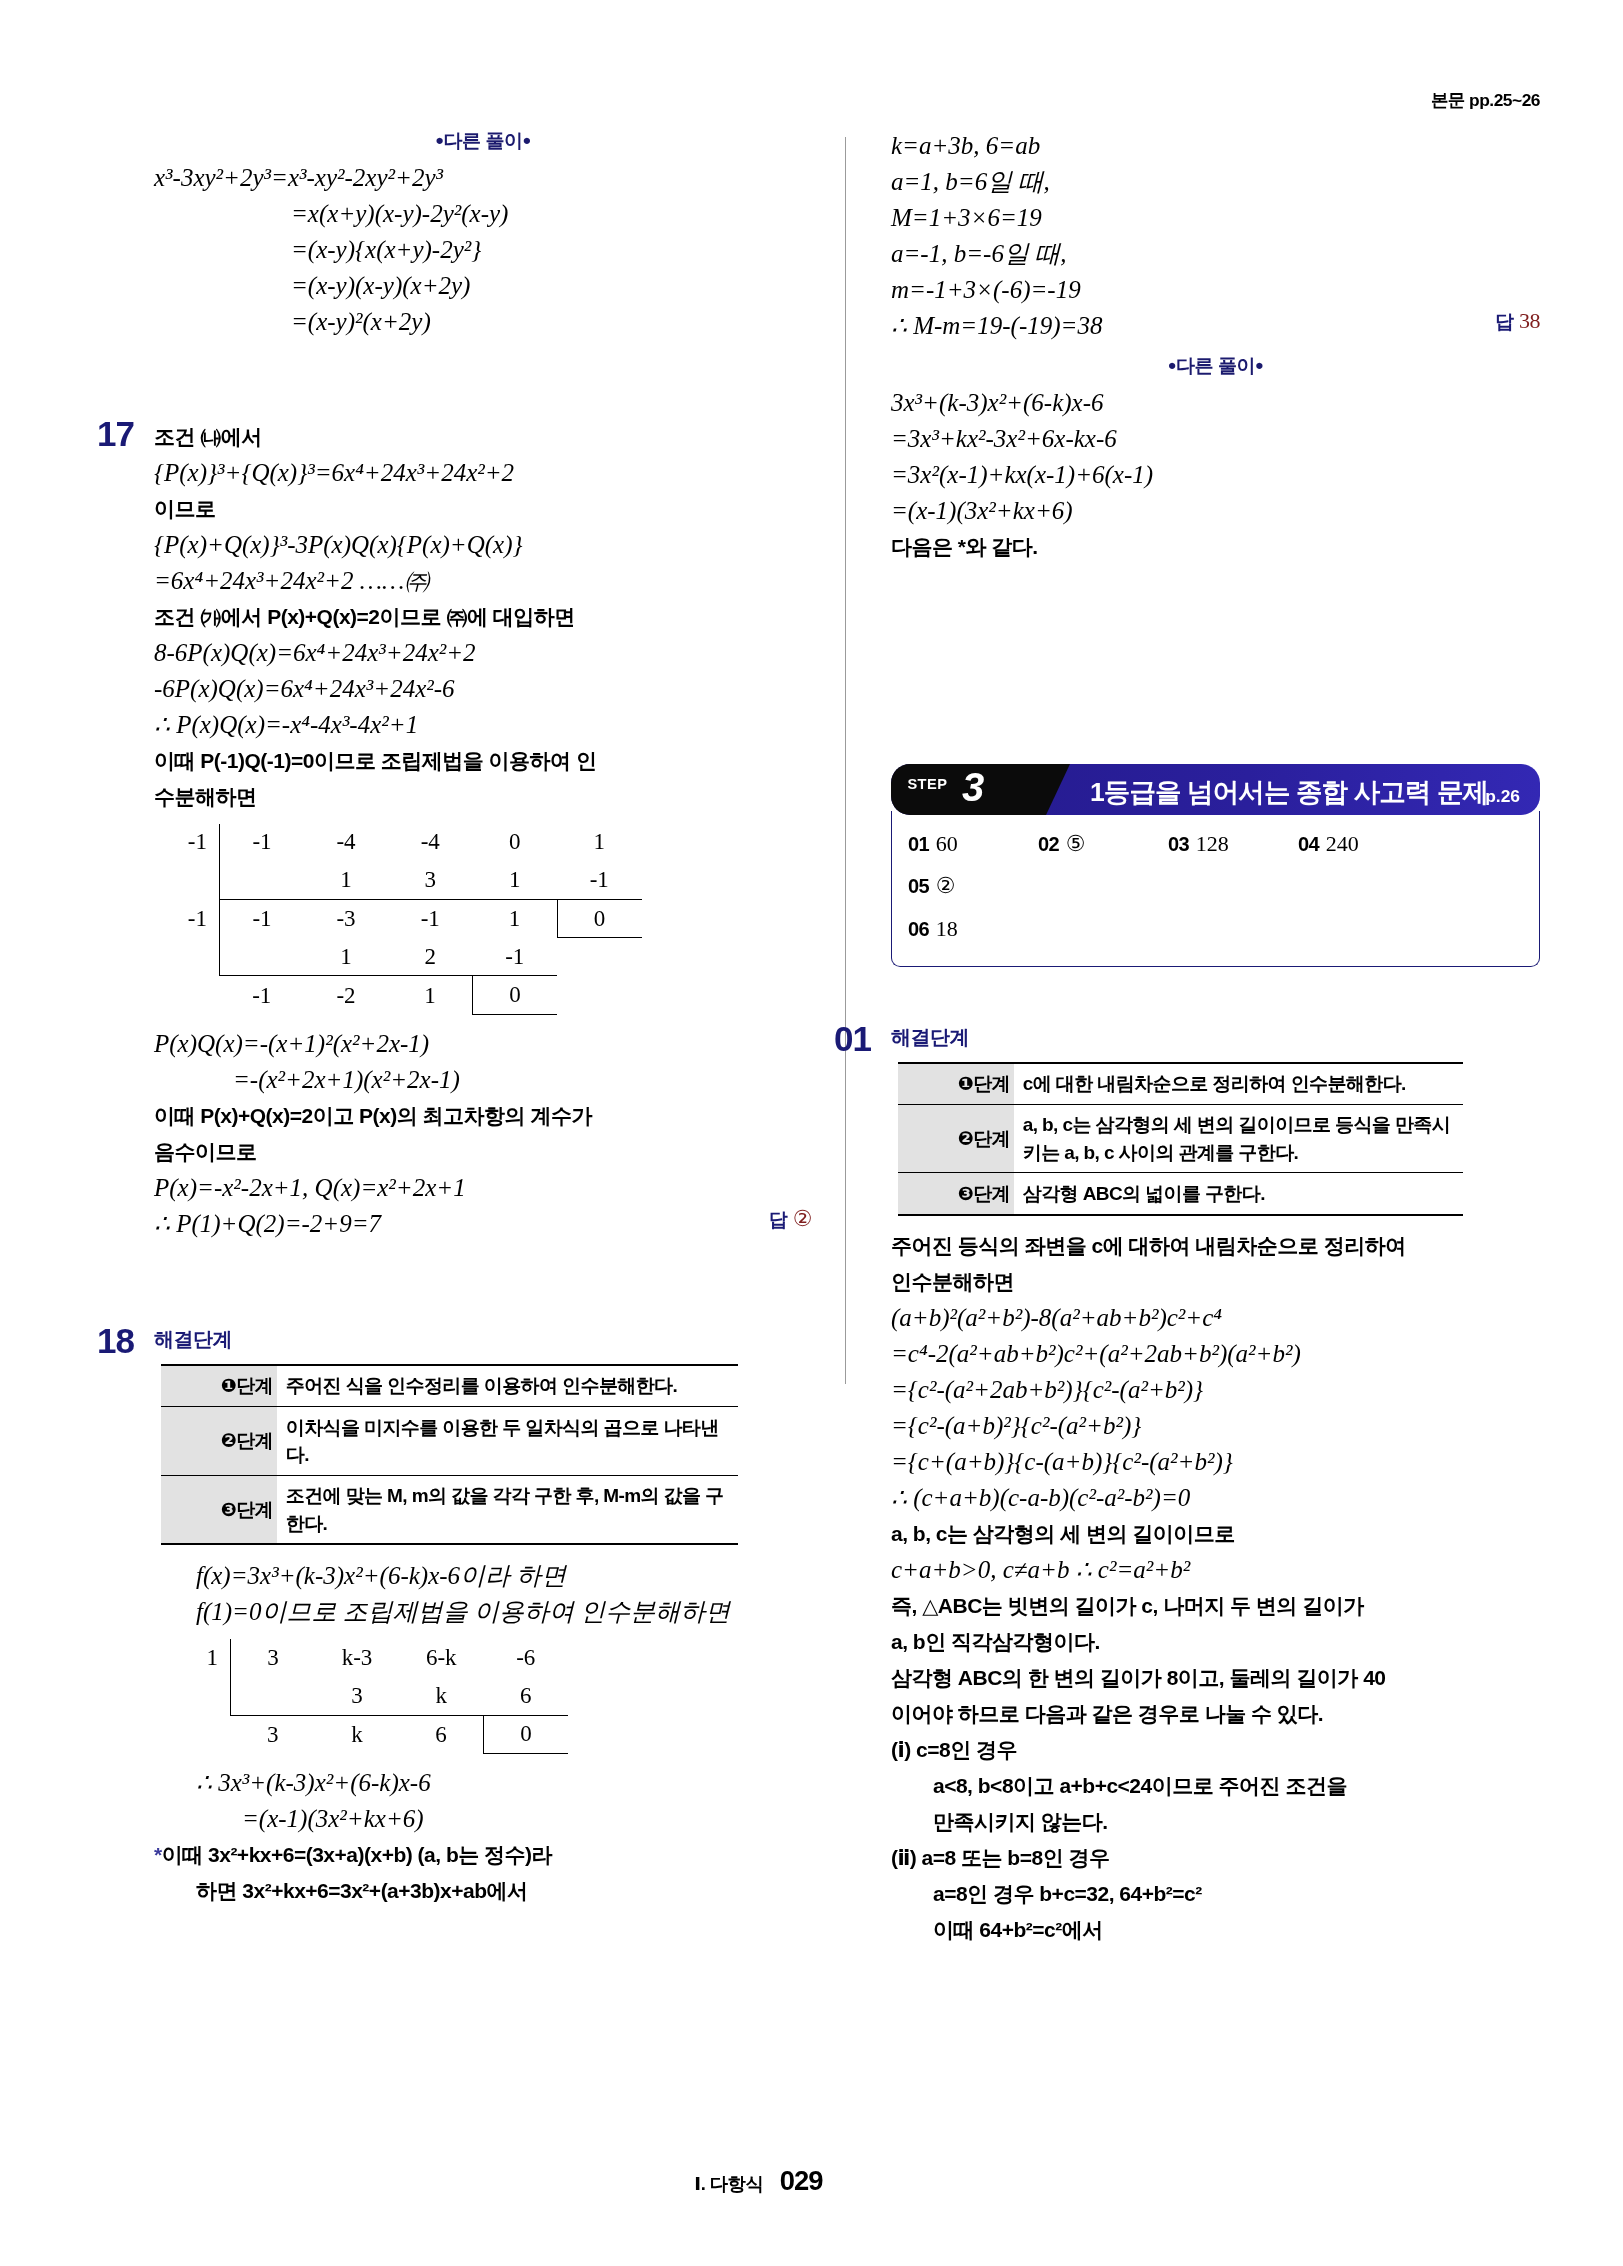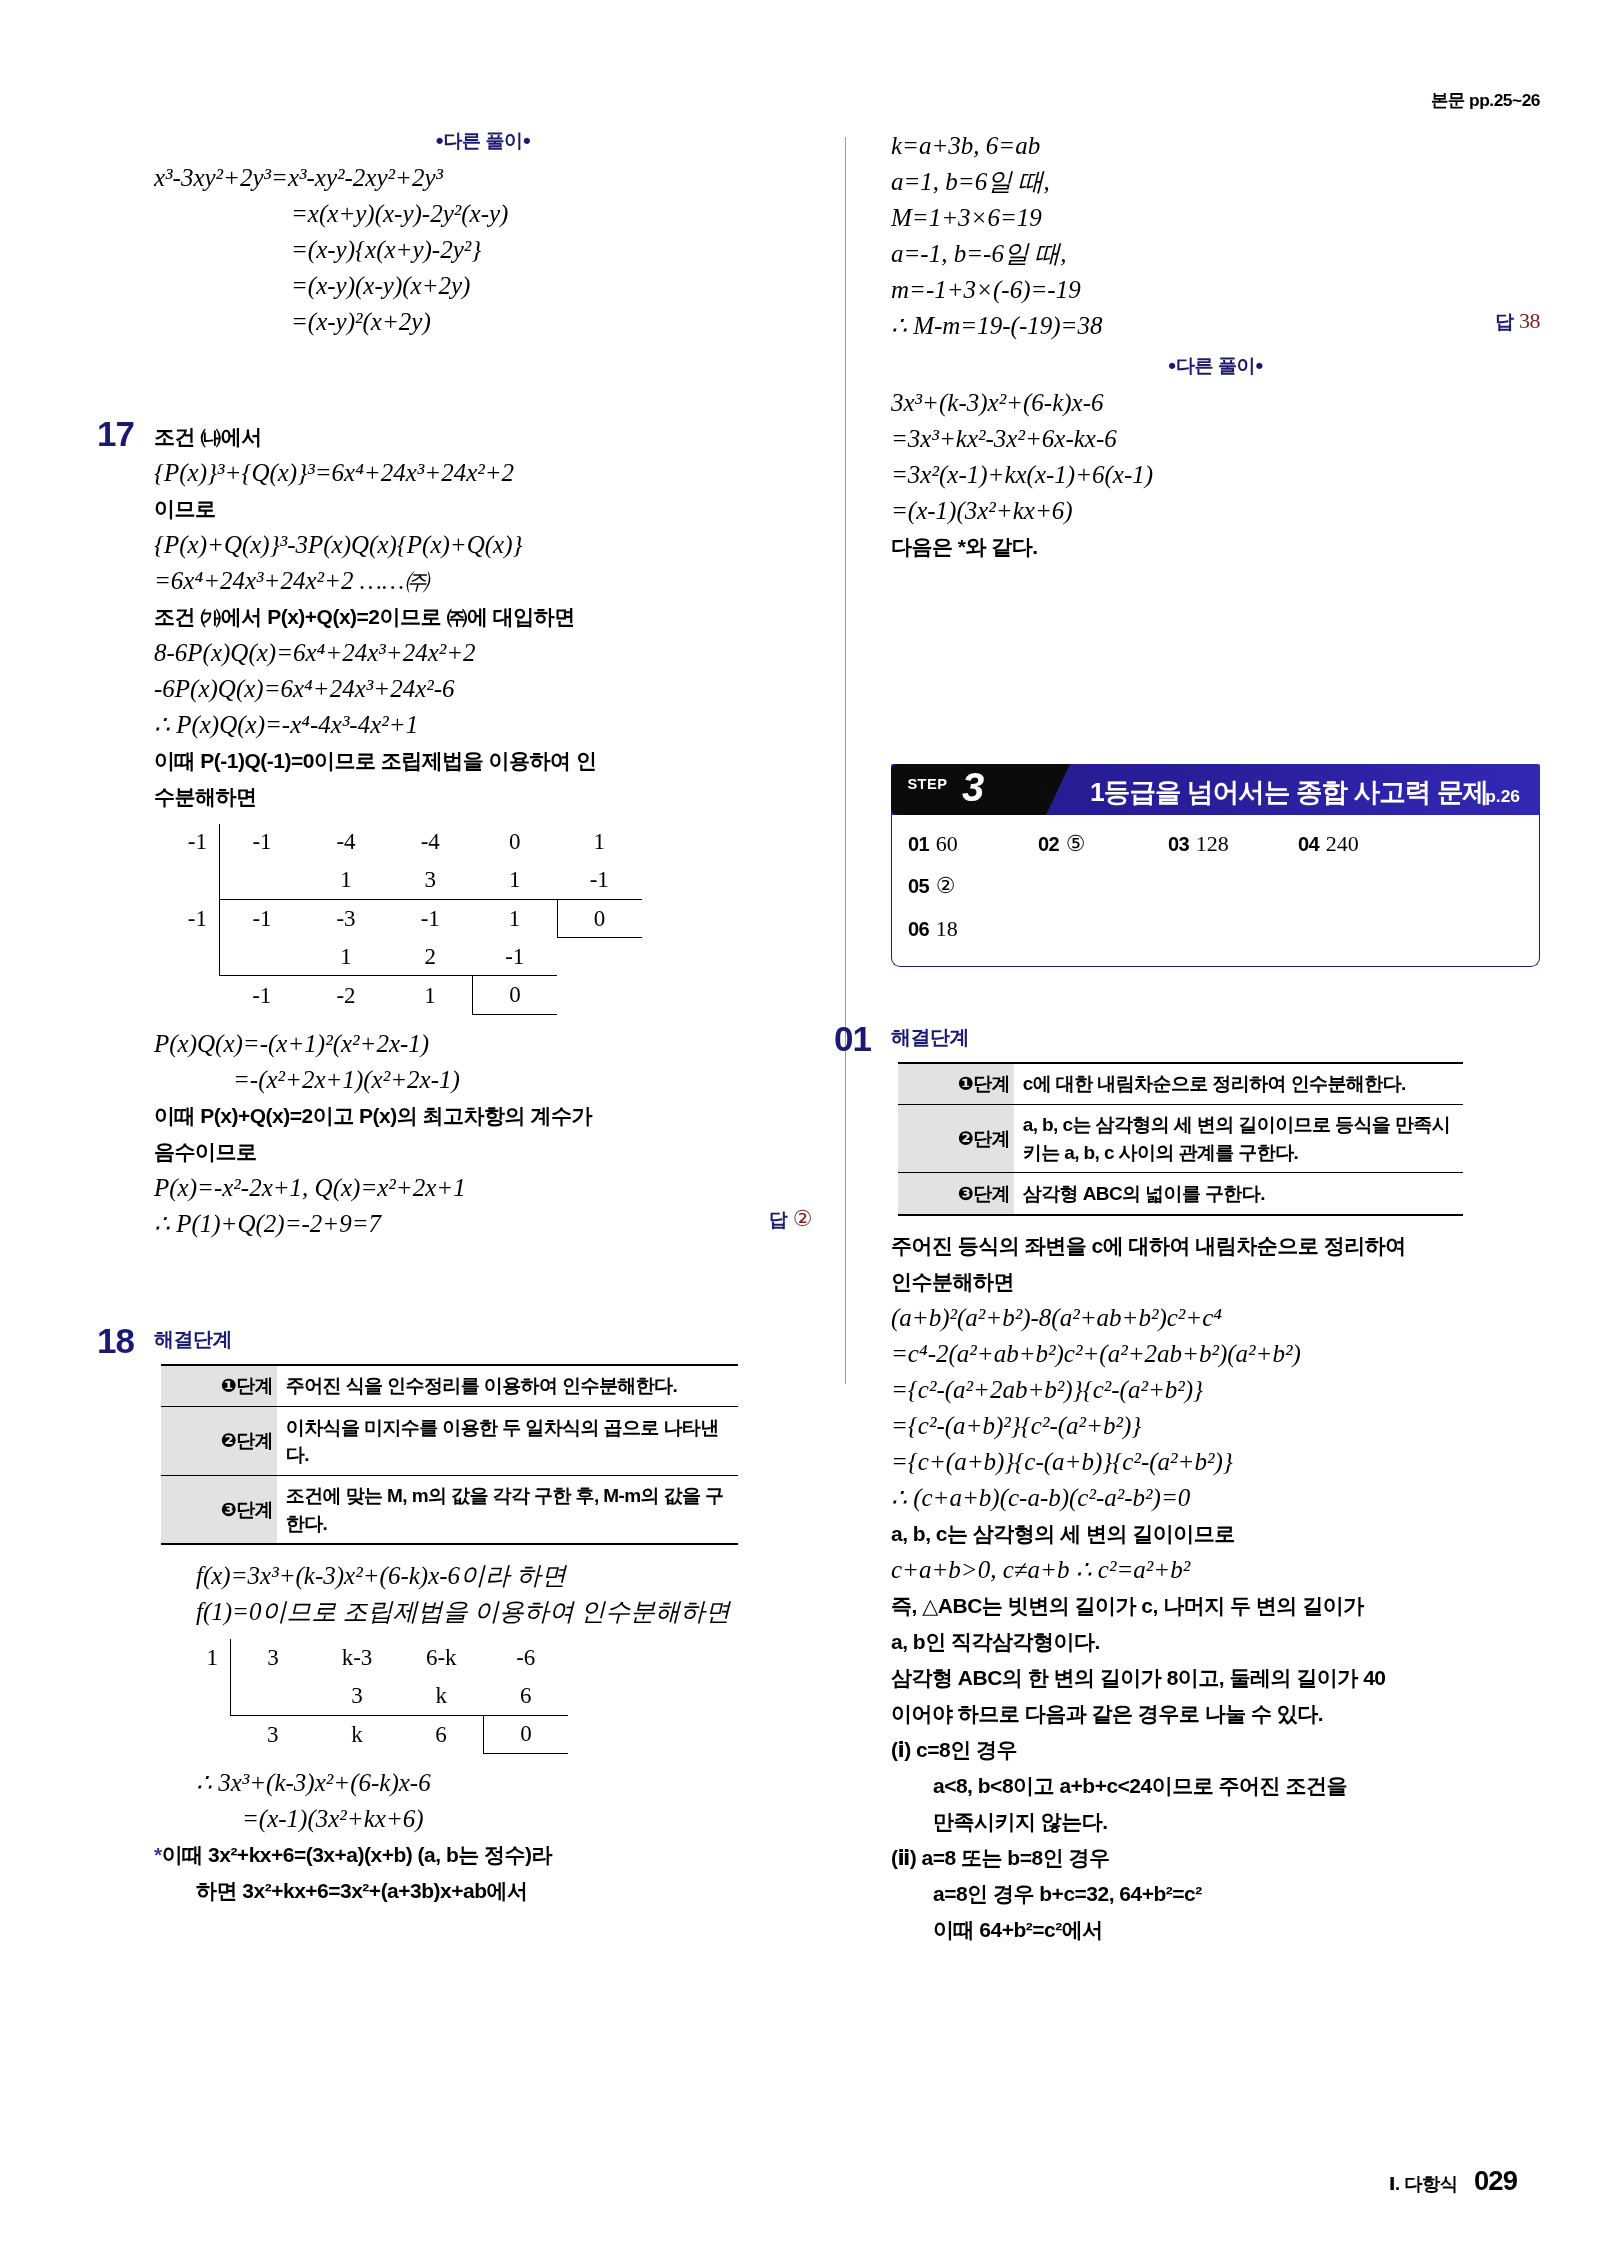--- a/index.html
+++ b/index.html
@@ -106,21 +106,21 @@
   }
   .ans .val{
     font-family:"Liberation Serif","DejaVu Serif",serif;
     font-weight:normal;font-size:22px;color:#7f1d1d;margin-left:5.5px;
   }
   .ansrow{overflow:hidden;}
 
   
   .step-wrap{position:relative;margin:0 0 0 0;width:649px;}
   .step-bar{
-    position:relative;height:51px;border-radius:2px;
+    position:relative;height:51px;border-radius:19px;
     background:linear-gradient(90deg,#241a8c 0%,#2a1f9c 55%,#3328b4 100%);
     overflow:hidden;
   }
   .step-tab{
     position:absolute;left:0;top:0;height:51px;width:155px;background:#0b0b0b;
     border-top-left-radius:7.3px;border-bottom-left-radius:7.3px;
   }
   .step-tab:after{
     content:"";position:absolute;right:-24px;top:0;width:0;height:0;
     border-left:24px solid #0b0b0b;border-bottom:51px solid transparent;
@@ -155,21 +155,21 @@
     width:130px;white-space:nowrap;margin-bottom:16.4px;
     font-family:"Liberation Serif","DejaVu Serif",serif;font-size:22px;
   }
   .ans-item .no{
     font-family:"Liberation Sans","DejaVu Sans",sans-serif;
     font-weight:bold;font-size:20px;margin-right:6.4px;letter-spacing:-0.5px;
   }
 
   
   .footer{
-    position:absolute;left:0;right:0;bottom:69px;text-align:right;
+    position:absolute;left:0;right:0;bottom:69px;text-align:center;
     padding-right:107px;
   }
   .footer .chap{
     font-family:"Liberation Sans","DejaVu Sans",sans-serif;
     font-weight:bold;font-size:18.3px;letter-spacing:-0.5px;
   }
   .footer .pg{
     font-family:"Liberation Sans","DejaVu Sans",sans-serif;
     font-weight:bold;font-size:27.4px;margin-left:12.8px;letter-spacing:-0.9px;
   }

